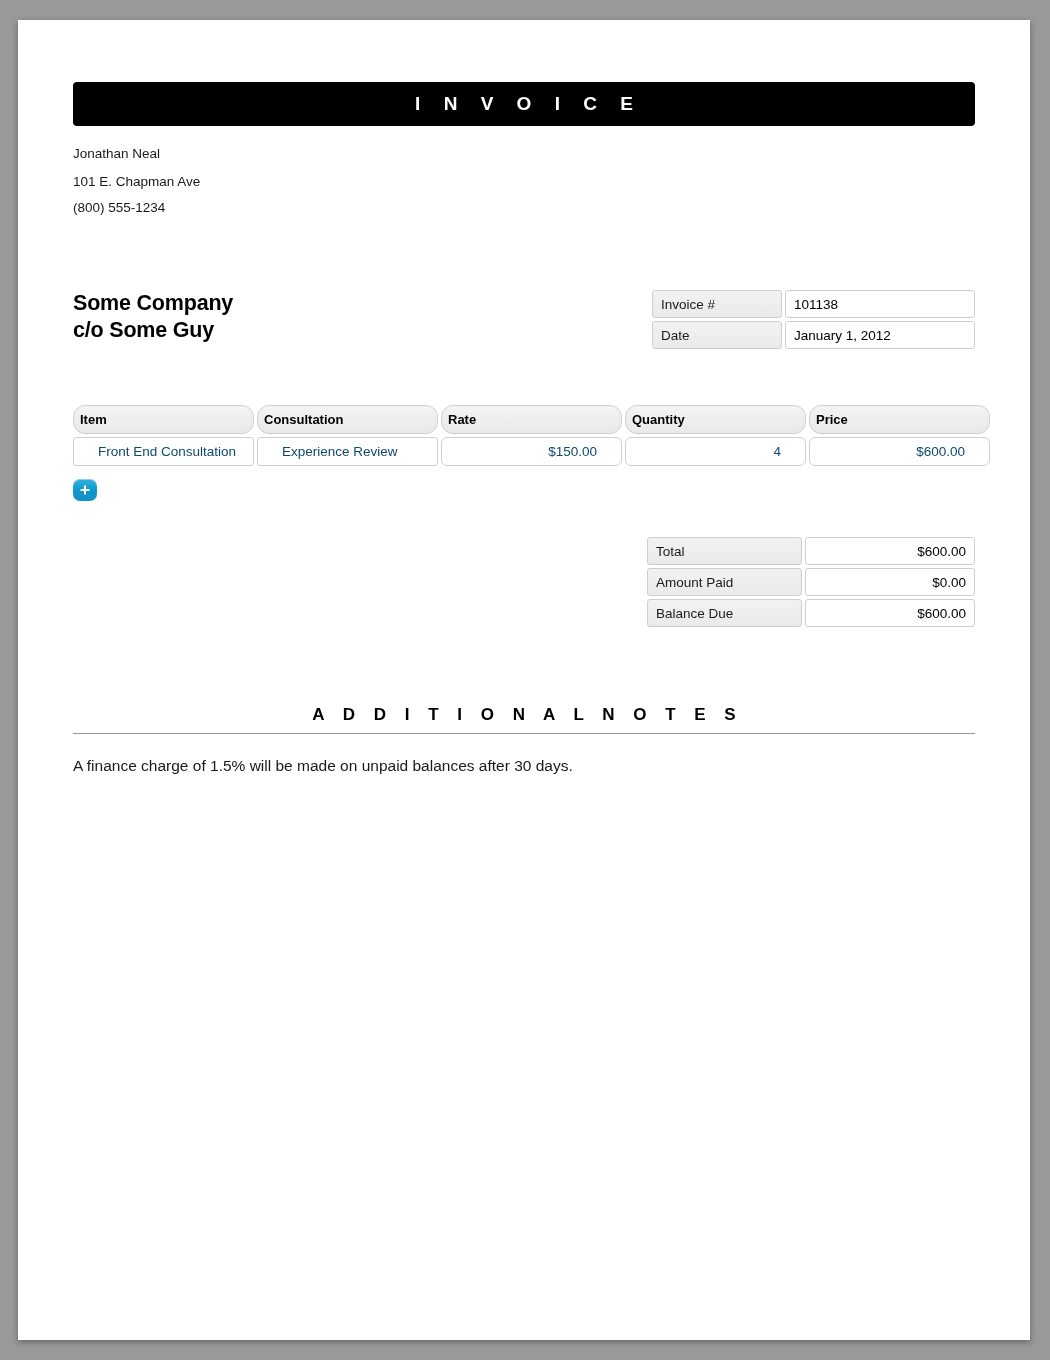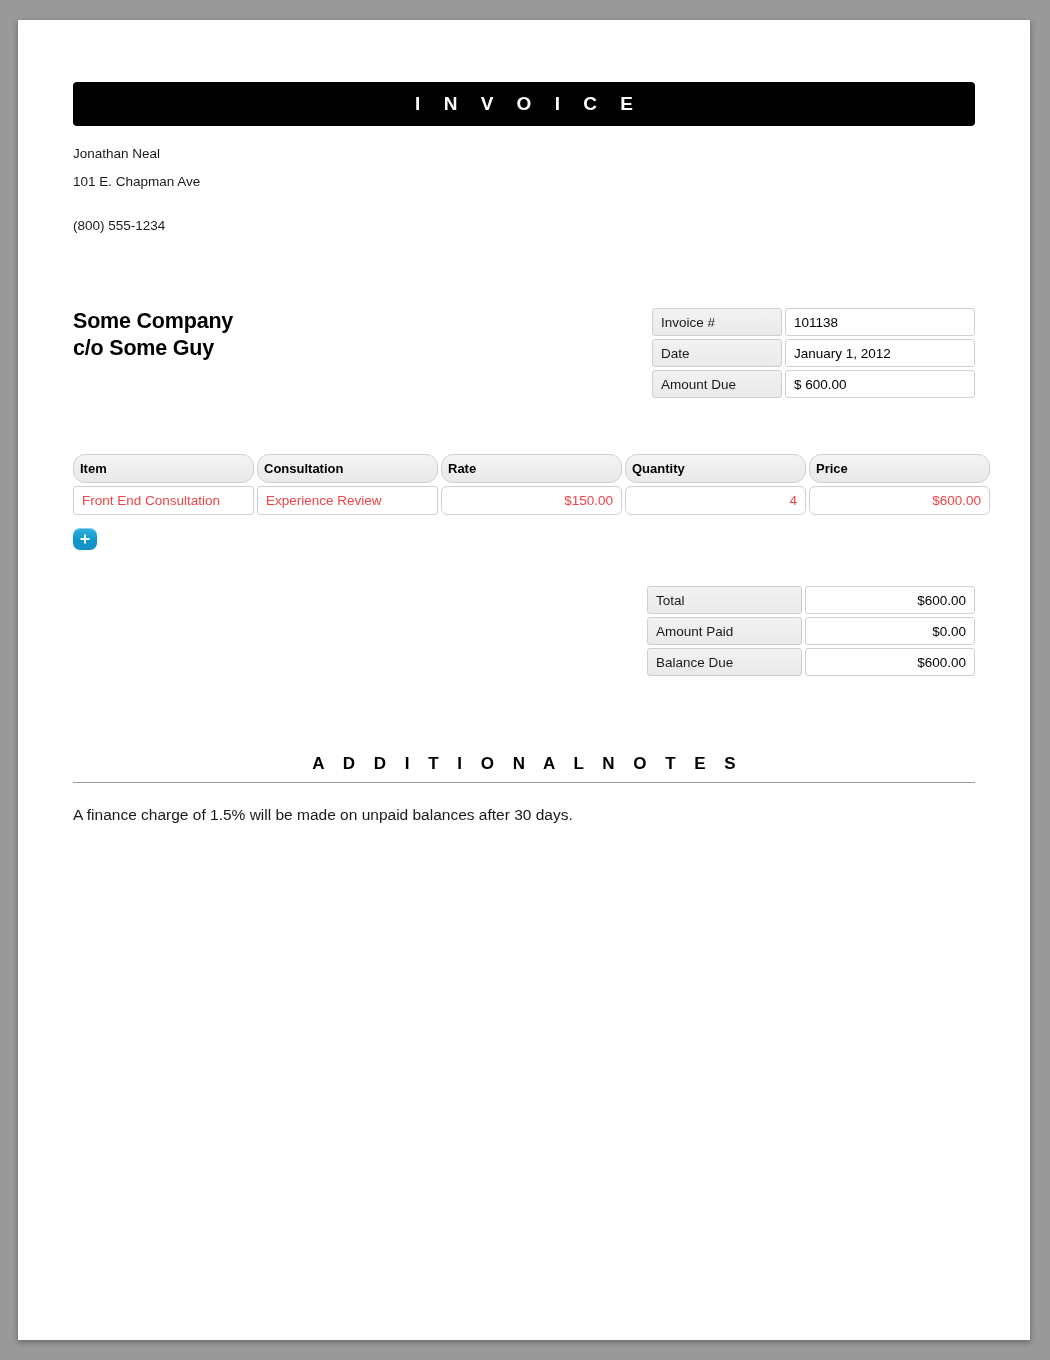--- a/index.html
+++ b/index.html
@@ -47,21 +47,21 @@
     margin-bottom: 21px;
   }
 
   
   .sender {
     font-size: 13.5px;
     line-height: 1.0;
     color: #1a1a1a;
   }
   .sender .name { margin-bottom: 12px; }
-  .sender .addr { line-height: 1.37; margin-bottom: 28px; }
+  .sender .addr { line-height: 1.37; margin-bottom: 10px; }
   .sender .phone { }
 
   
   .mid-row {
     display: flex;
     justify-content: space-between;
     align-items: flex-start;
     margin-top: 76px;
   }
   .billto {
@@ -116,22 +116,22 @@
     border-radius: 12px;
     padding: 0 6px;
     color: #000;
   }
   .items td {
     height: 29px;
     font-size: 13.5px;
     background: #ffffff;
     border: 1px solid #cfcfcf;
     border-radius: 3px;
-    padding: 0 8px;
-    color: #ef4444;
+    padding: 0 24px;
+    color: #0c4a6e;
     white-space: nowrap;
     overflow: hidden;
   }
   .items td.num { text-align: right; border-radius: 6px; }
   .col-item { width: 181px; }
   .col-desc { width: 181px; }
   .col-rate { width: 181px; }
   .col-qty  { width: 181px; }
   .col-price{ width: 181px; }
 
@@ -208,24 +208,20 @@
 
       <table class="field-table meta-table">
         <tbody>
           <tr>
             <td class="fld label">Invoice #</td>
             <td class="fld value">101138</td>
           </tr>
           <tr>
             <td class="fld label">Date</td>
             <td class="fld value">January 1, 2012</td>
-          </tr>
-          <tr>
-            <td class="fld label">Amount Due</td>
-            <td class="fld value">$  600.00</td>
           </tr>
         </tbody>
       </table>
     </div>
 
     <table class="items">
       <colgroup>
         <col class="col-item">
           <col class="col-desc">
           <col class="col-rate">

